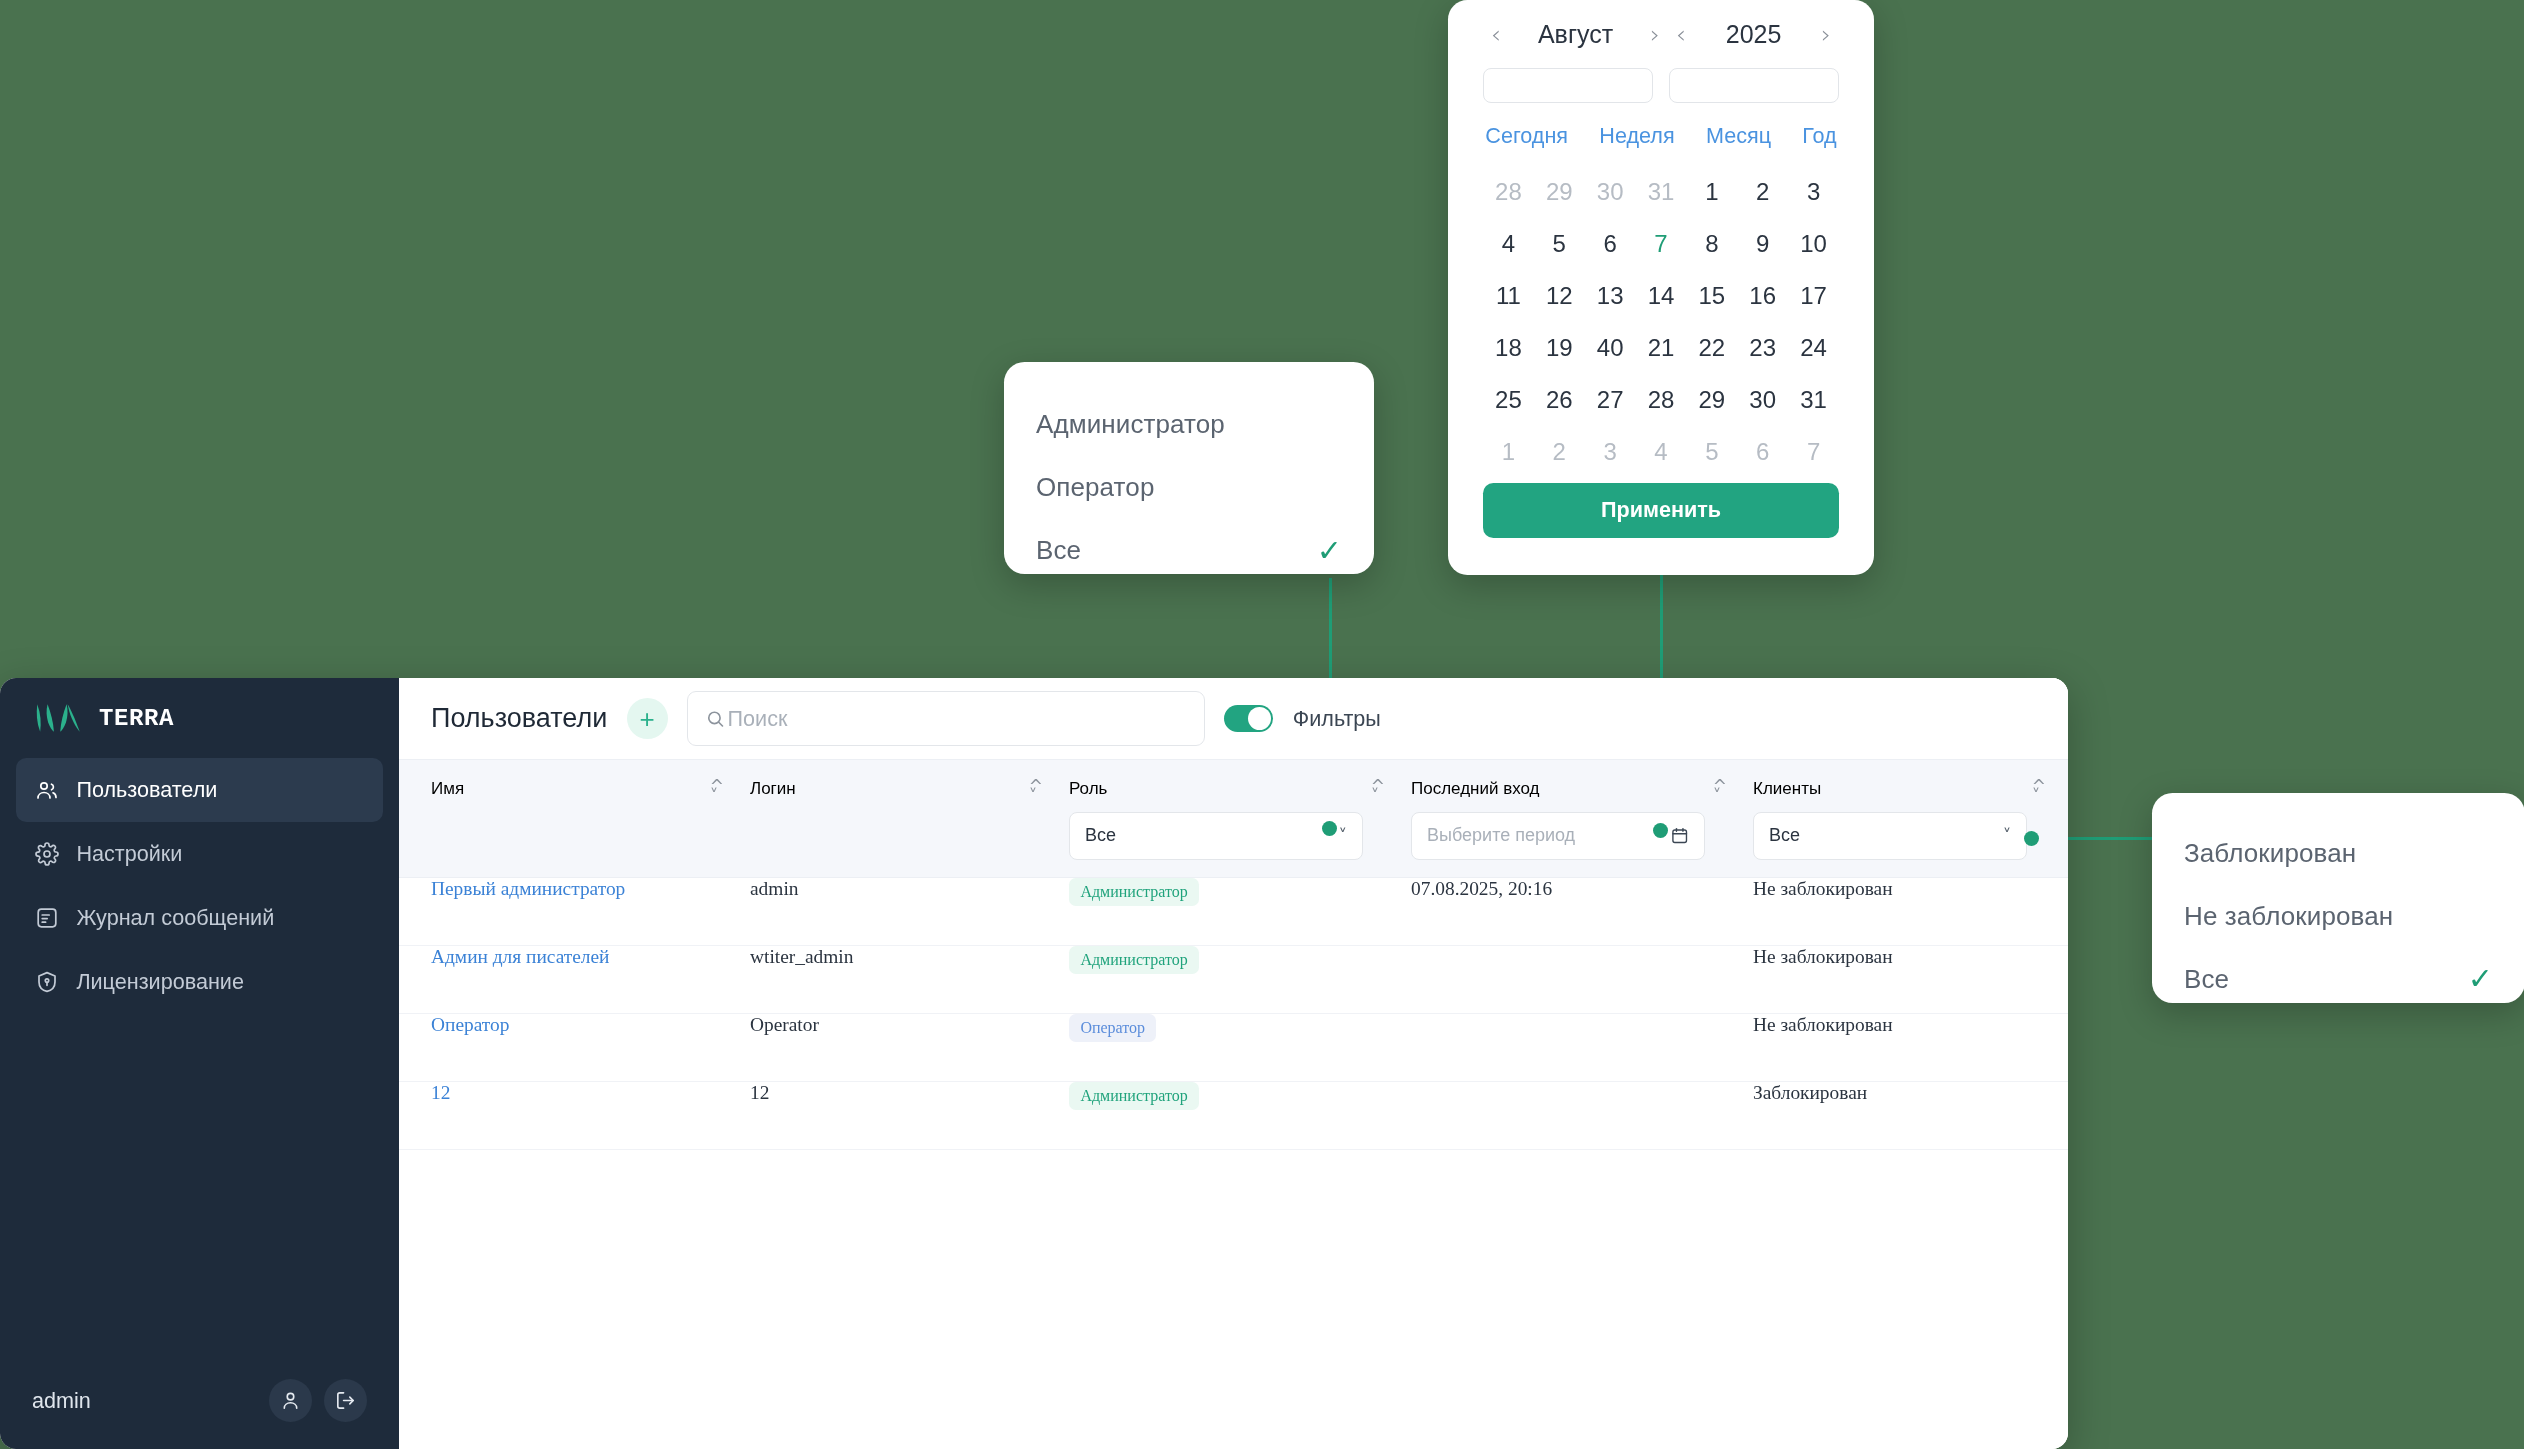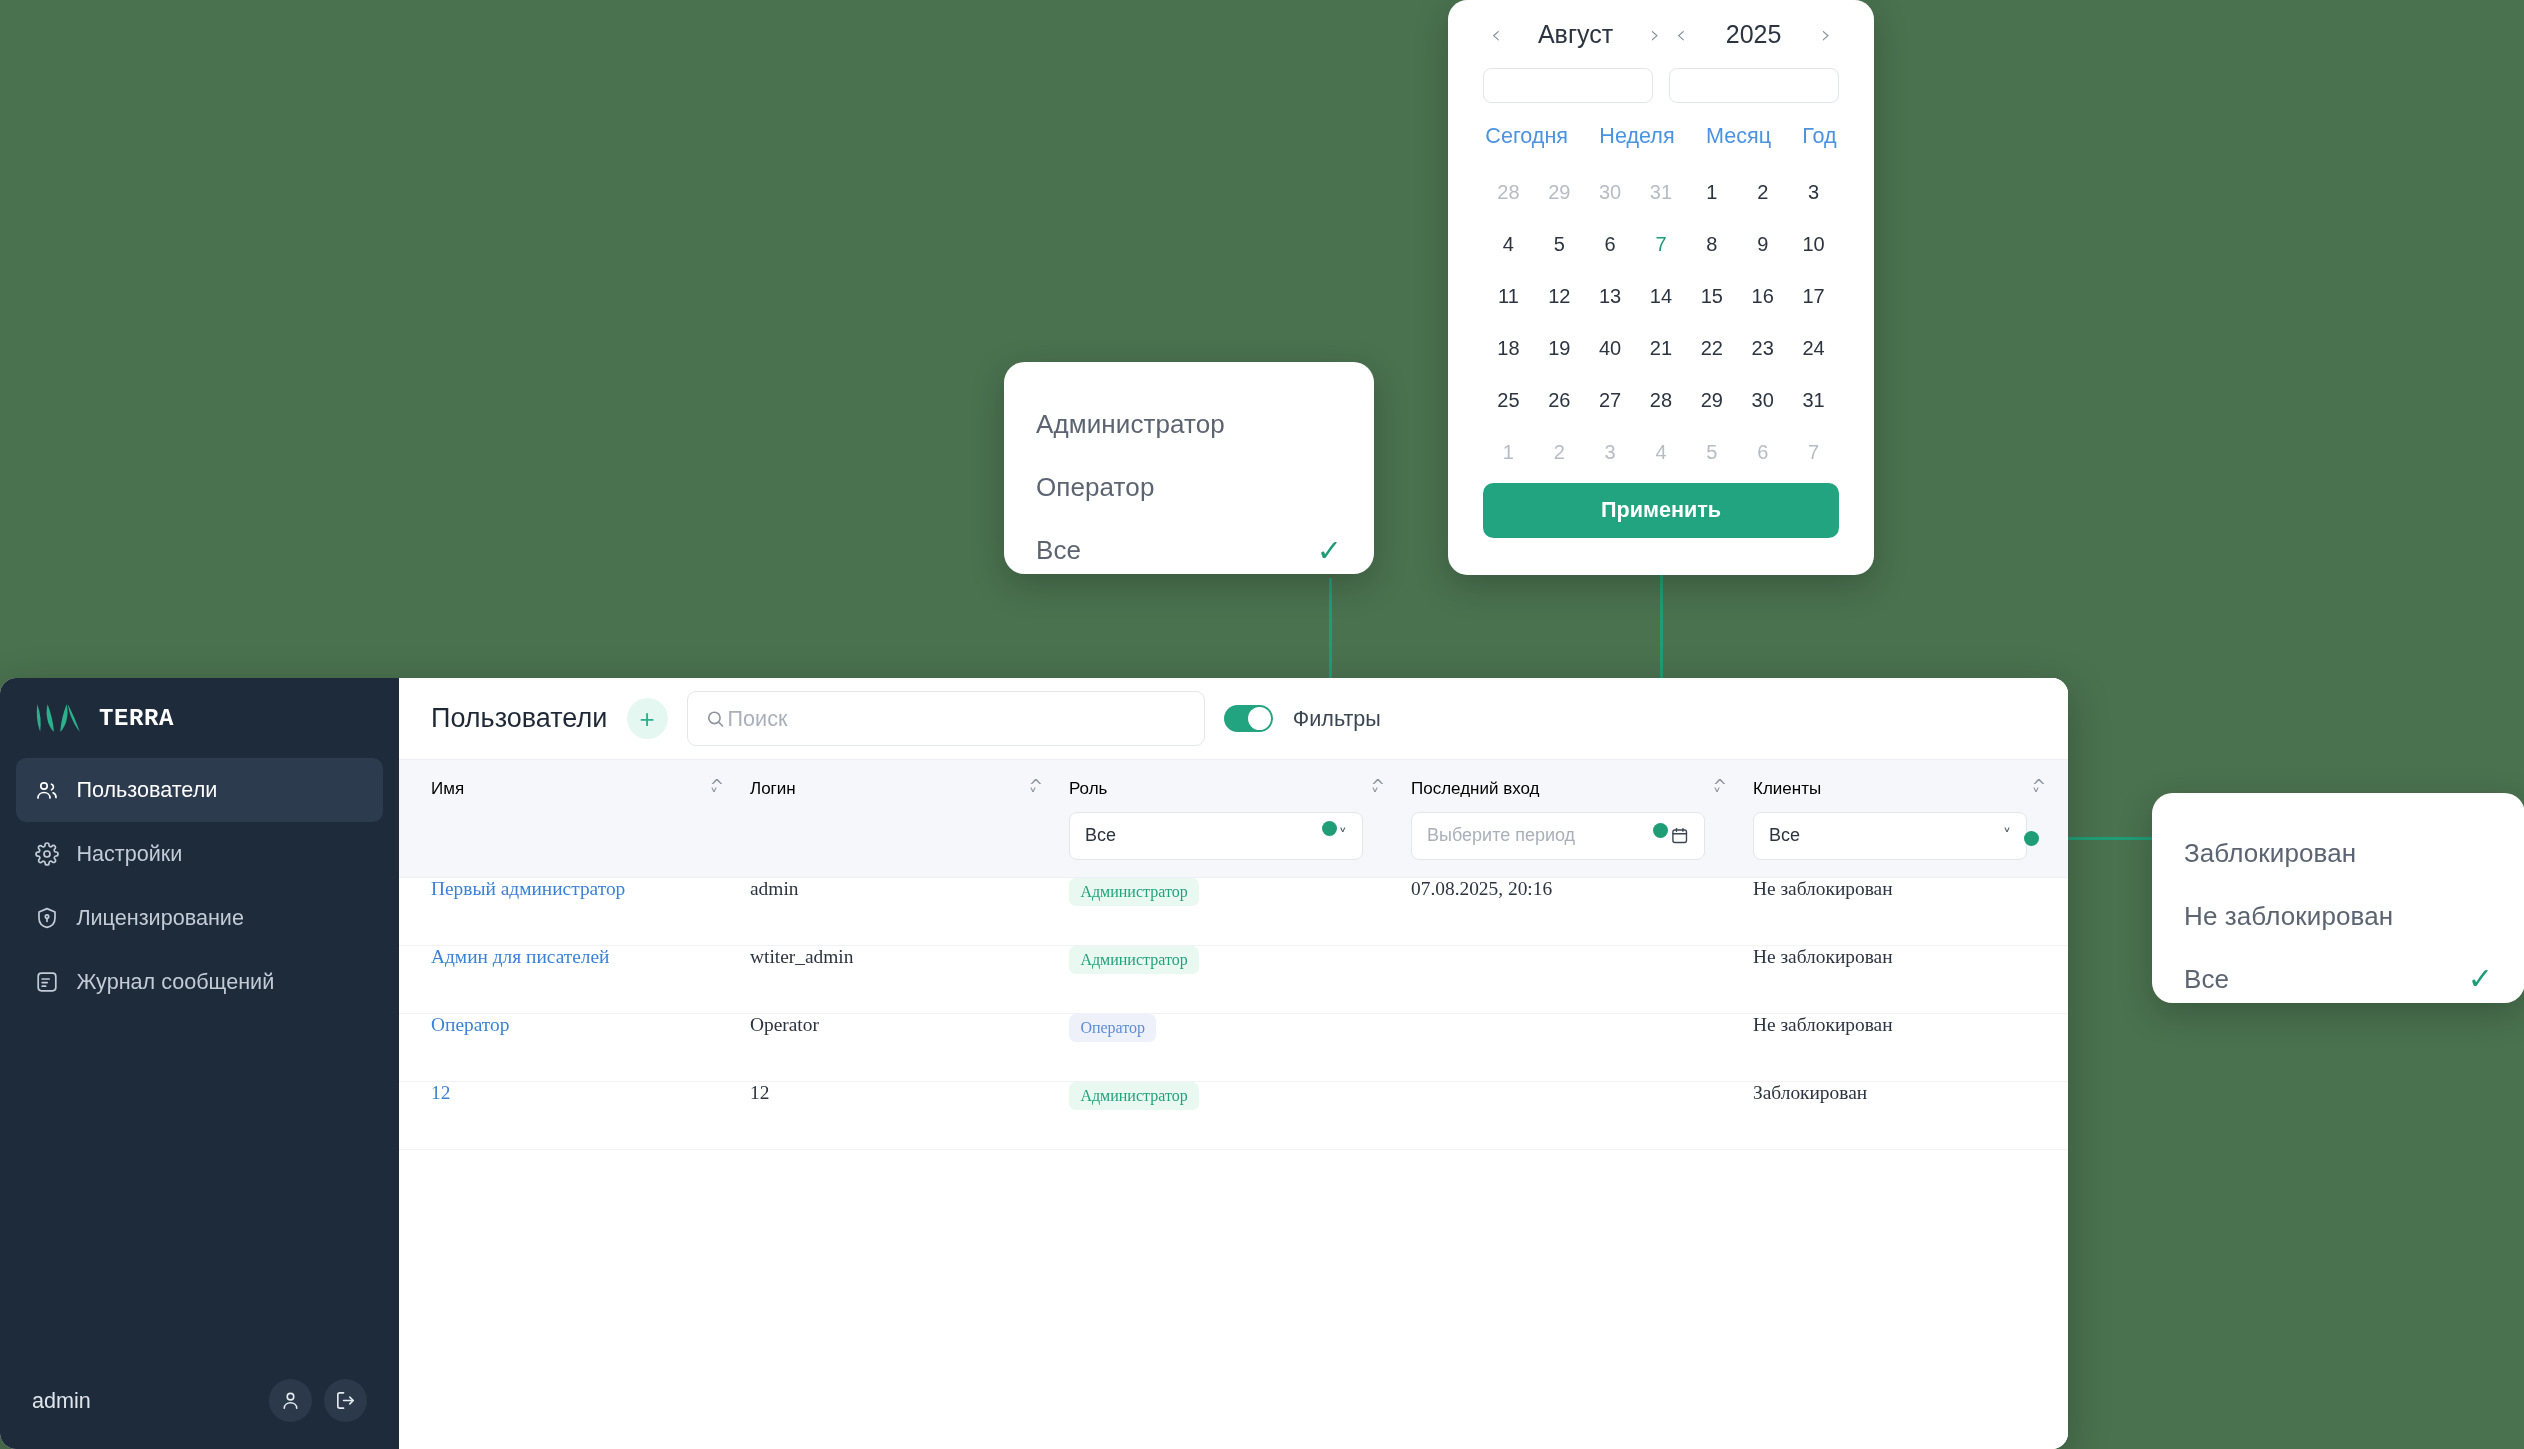--- a/index.html
+++ b/index.html
@@ -39,21 +39,21 @@
   .cal-nav .grp.year  { width: 48%; }
   .cal-arrow { color: #8a9099; font-size: 25px; line-height: 1; width: 26px; text-align:center;
                font-family: "DejaVu Sans", sans-serif; font-weight: 300; }
   .cal-title { font-size: 25px; color: #2b3440; }
   .cal-inputs { display: flex; gap: 16px; margin-top: 5.7px; }
   .cal-inputs .fld { flex: 1; height: 35px; border: 1.1px solid #e2e5e9; border-radius: 8px; }
   .cal-quick { display: flex; justify-content: space-between; margin-top: 20.5px; padding: 0 2.3px; }
   .cal-quick span { font-size: 21.6px; color: #4a93e0; }
   .cal-grid { display: grid; grid-template-columns: repeat(7, 1fr); row-gap: 0; margin-top: 17px; }
   .cal-grid div { height: 52px; display:flex; align-items:center; justify-content:center;
-                  font-size: 20px; color: #2b3440; }
+                  font-size: 24px; color: #2b3440; }
   .cal-grid div.muted { color: #b6bcc4; }
   .cal-grid div.today { color: #1f9d76; }
   #apply-button { margin-top: 4.6px; height: 55px; width: 100%; border: none; border-radius: 10.3px;
     background: #22a481; color: #fff; font-size: 21.6px; font-weight: 700;
     font-family: "Liberation Sans", sans-serif; cursor: pointer; }
 
   
   #role-popover { left: 1004px; top: 362px; width: 370px; height: 212px; padding: 31px 32px 0 32px; }
   #role-popover .menu-item { height: 63px; }
 
@@ -271,35 +271,35 @@
         <div class="nav-item">
           <svg width="24" height="24" viewBox="0 0 24 24" fill="none" stroke="currentColor" stroke-width="1.7" stroke-linecap="round" stroke-linejoin="round">
             <circle cx="12" cy="12" r="3"></circle>
             <path d="M19.4 15a1.6 1.6 0 0 0 .3 1.8l.1.1a2 2 0 1 1-2.8 2.8l-.1-.1a1.6 1.6 0 0 0-1.8-.3 1.6 1.6 0 0 0-1 1.5V21a2 2 0 1 1-4 0v-.1a1.6 1.6 0 0 0-1-1.5 1.6 1.6 0 0 0-1.8.3l-.1.1a2 2 0 1 1-2.8-2.8l.1-.1a1.6 1.6 0 0 0 .3-1.8 1.6 1.6 0 0 0-1.5-1H3a2 2 0 1 1 0-4h.1a1.6 1.6 0 0 0 1.5-1 1.6 1.6 0 0 0-.3-1.8l-.1-.1a2 2 0 1 1 2.8-2.8l.1.1a1.6 1.6 0 0 0 1.8.3H9a1.6 1.6 0 0 0 1-1.5V3a2 2 0 1 1 4 0v.1a1.6 1.6 0 0 0 1 1.5 1.6 1.6 0 0 0 1.8-.3l.1-.1a2 2 0 1 1 2.8 2.8l-.1.1a1.6 1.6 0 0 0-.3 1.8V9a1.6 1.6 0 0 0 1.5 1H21a2 2 0 1 1 0 4h-.1a1.6 1.6 0 0 0-1.5 1Z"></path>
           </svg>
           <span>Настройки</span>
         </div>
 
         <div class="nav-item">
           <svg width="24" height="24" viewBox="0 0 24 24" fill="none" stroke="currentColor" stroke-width="1.7" stroke-linecap="round" stroke-linejoin="round">
-            <path d="M12 2.6 20 6v6c0 5-3.4 8.3-8 9.4C7.4 20.3 4 17 4 12V6l8-3.4Z"></path>
-            <circle cx="12" cy="10.6" r="1.7"></circle>
-              <path d="M12 12.3v3"></path>
-          </svg>
-          <span>Лицензирование</span>
-        </div>
-
-        <div class="nav-item">
-          <svg width="24" height="24" viewBox="0 0 24 24" fill="none" stroke="currentColor" stroke-width="1.7" stroke-linecap="round" stroke-linejoin="round">
             <rect x="3.2" y="3.2" width="17.6" height="17.6" rx="3.2"></rect>
             <path d="M7.2 9h7"></path>
               <path d="M7.2 12.6h5"></path>
               <path d="M7.2 16.2h3.4"></path>
           </svg>
           <span>Журнал сообщений</span>
+        </div>
+
+        <div class="nav-item">
+          <svg width="24" height="24" viewBox="0 0 24 24" fill="none" stroke="currentColor" stroke-width="1.7" stroke-linecap="round" stroke-linejoin="round">
+            <path d="M12 2.6 20 6v6c0 5-3.4 8.3-8 9.4C7.4 20.3 4 17 4 12V6l8-3.4Z"></path>
+            <circle cx="12" cy="10.6" r="1.7"></circle>
+              <path d="M12 12.3v3"></path>
+          </svg>
+          <span>Лицензирование</span>
         </div>
 
       </div>
 
       <div id="sidebar-footer">
         <span class="user">admin</span>
         <div class="round-btn">
           <svg width="23" height="23" viewBox="0 0 24 24" fill="none" stroke="#e6ebf1" stroke-width="1.7" stroke-linecap="round" stroke-linejoin="round">
             <circle cx="12" cy="8" r="3.4"></circle>
               <path d="M5.5 20c0-3.4 2.9-5.6 6.5-5.6s6.5 2.2 6.5 5.6"></path>

